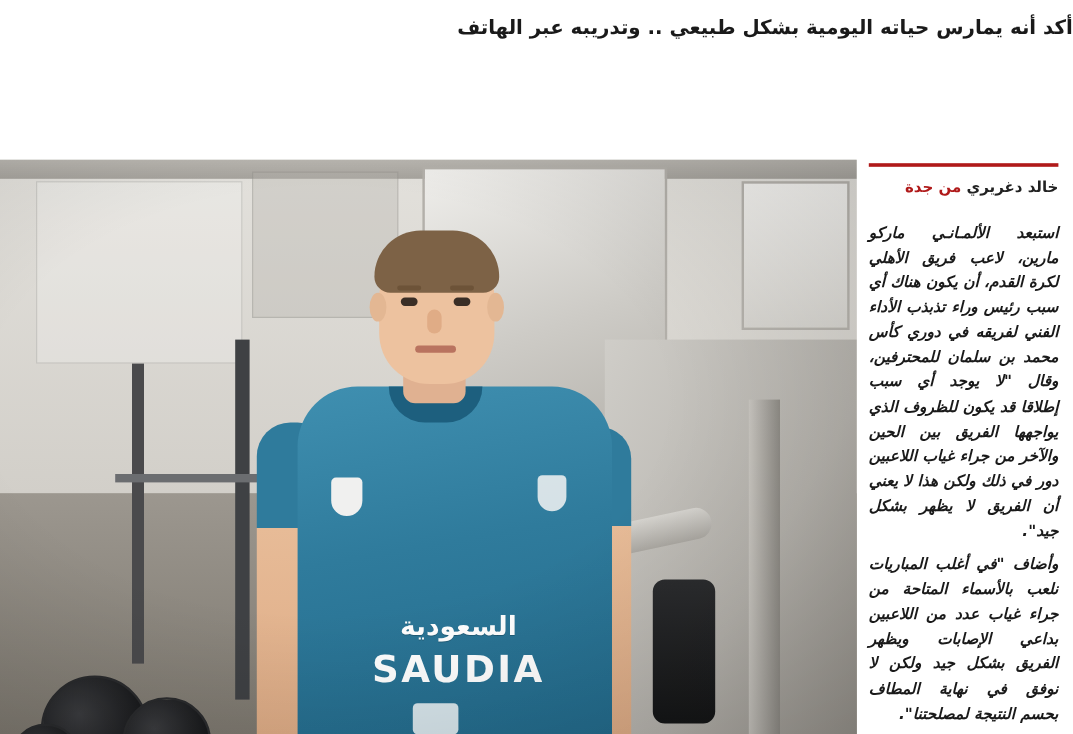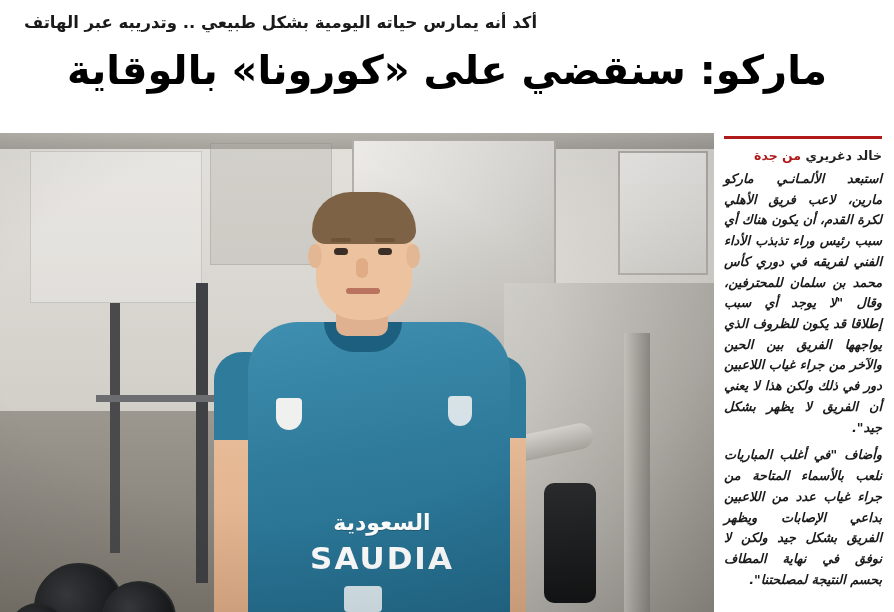--- a/index.html
+++ b/index.html
@@ -17,21 +17,21 @@
   }
   .page {
     width: 894px;
     height: 612px;
     position: relative;
     background: #ffffff;
   }
 
   
   .kicker {
-    text-align: left;
+    text-align: right;
     font-size: 16.5px;
     font-weight: bold;
     color: #1a1a1a;
     letter-spacing: 0px;
     padding-top: 13px;
     direction: rtl;
     line-height: 1.2;
     padding-left: 24px;
   }
   .headline {
@@ -77,21 +77,21 @@
     background: #b01a1a;
     margin-top: 3px;
   }
   .byline {
     direction: rtl;
     text-align: right;
     font-size: 12.5px;
     font-weight: bold;
     color: #222222;
     margin-top: 9px;
-    margin-bottom: 6px;
+    margin-bottom: 22px;
   }
   .byline .city { color: #b01a1a; }
 
   .article {
     direction: rtl;
     text-align: justify;
     text-align-last: right;
     font-size: 12.8px;
     line-height: 1.62;
     color: #1a1a1a;
@@ -248,21 +248,20 @@
     background: radial-gradient(ellipse at 38% 42%, rgba(0,0,0,0) 45%, rgba(0,0,0,0.16) 100%);
     pointer-events: none;
   }
 </style>
 </head>
 <body>
 
 <div class="page">
 
   <div class="kicker">أكد أنه يمارس حياته اليومية بشكل طبيعي .. وتدريبه عبر الهاتف</div>
-  <div class="headline">ماركو: سنقضي على «كورونا» بالوقاية</div>
 
   <div class="content">
 
     <div class="text-col">
       <div class="rule"></div>
       <div class="byline">
         <span>خالد دغريري</span>
         <span class="city">من جدة</span>
       </div>
       <div class="article">

